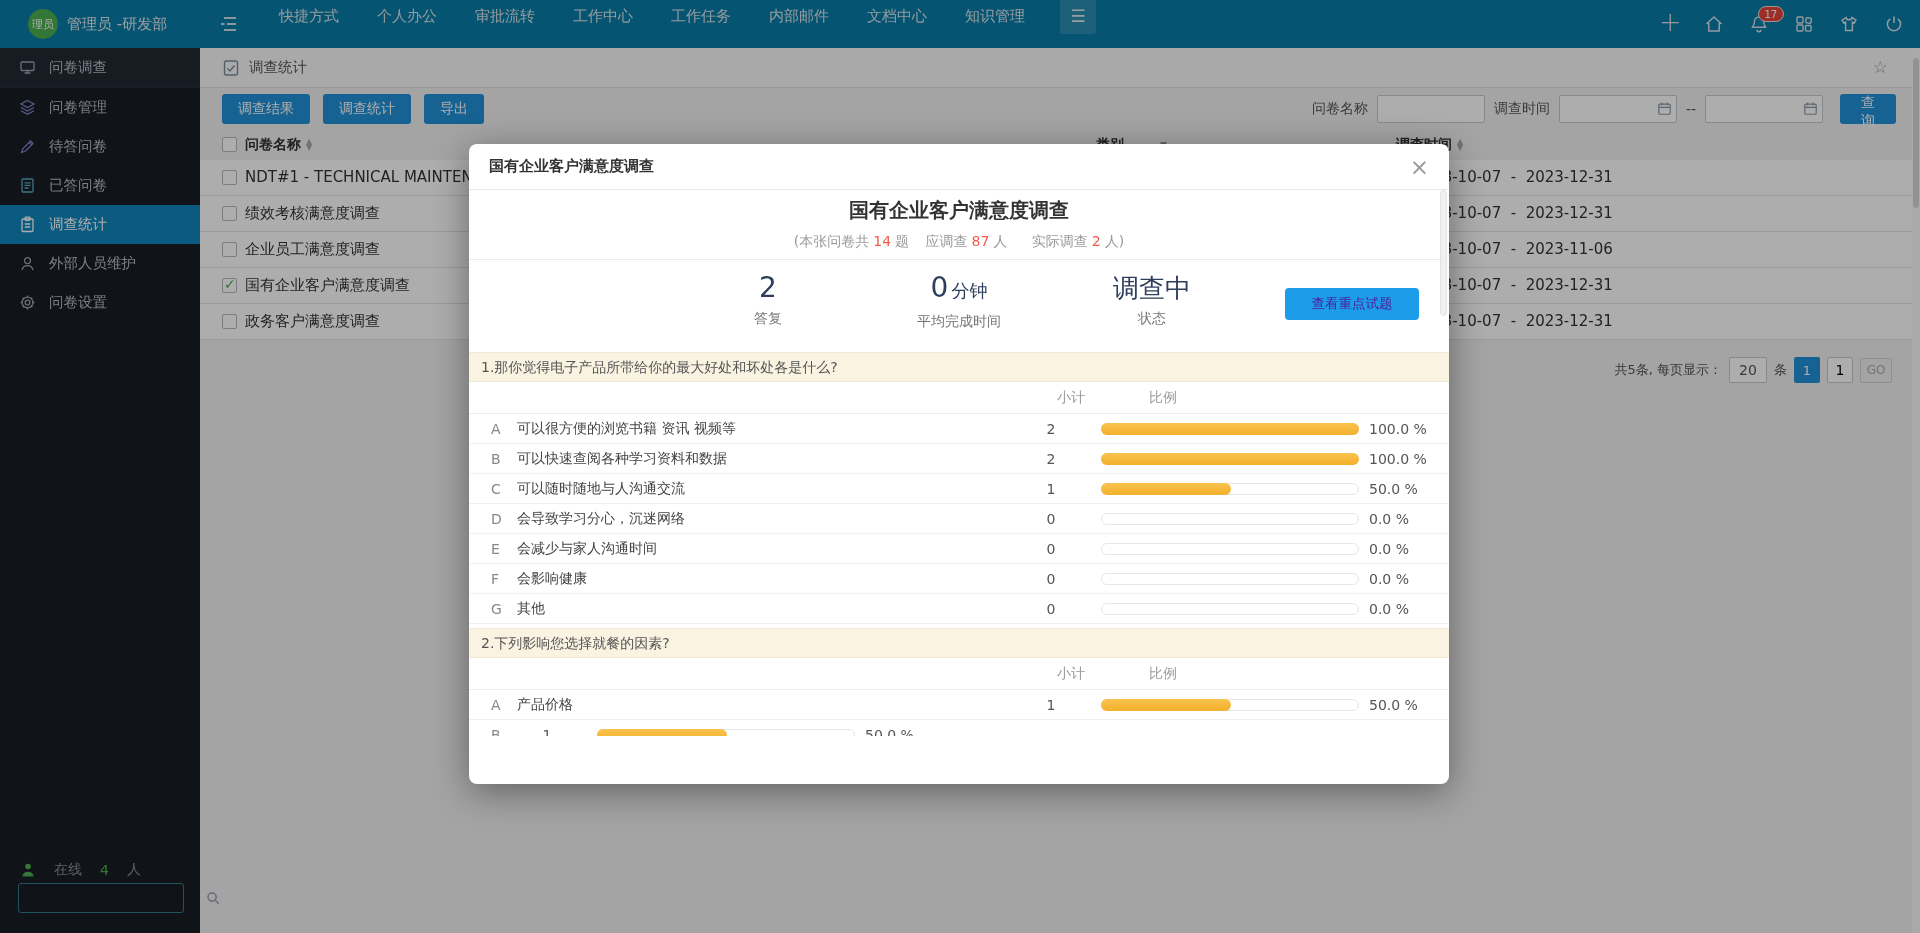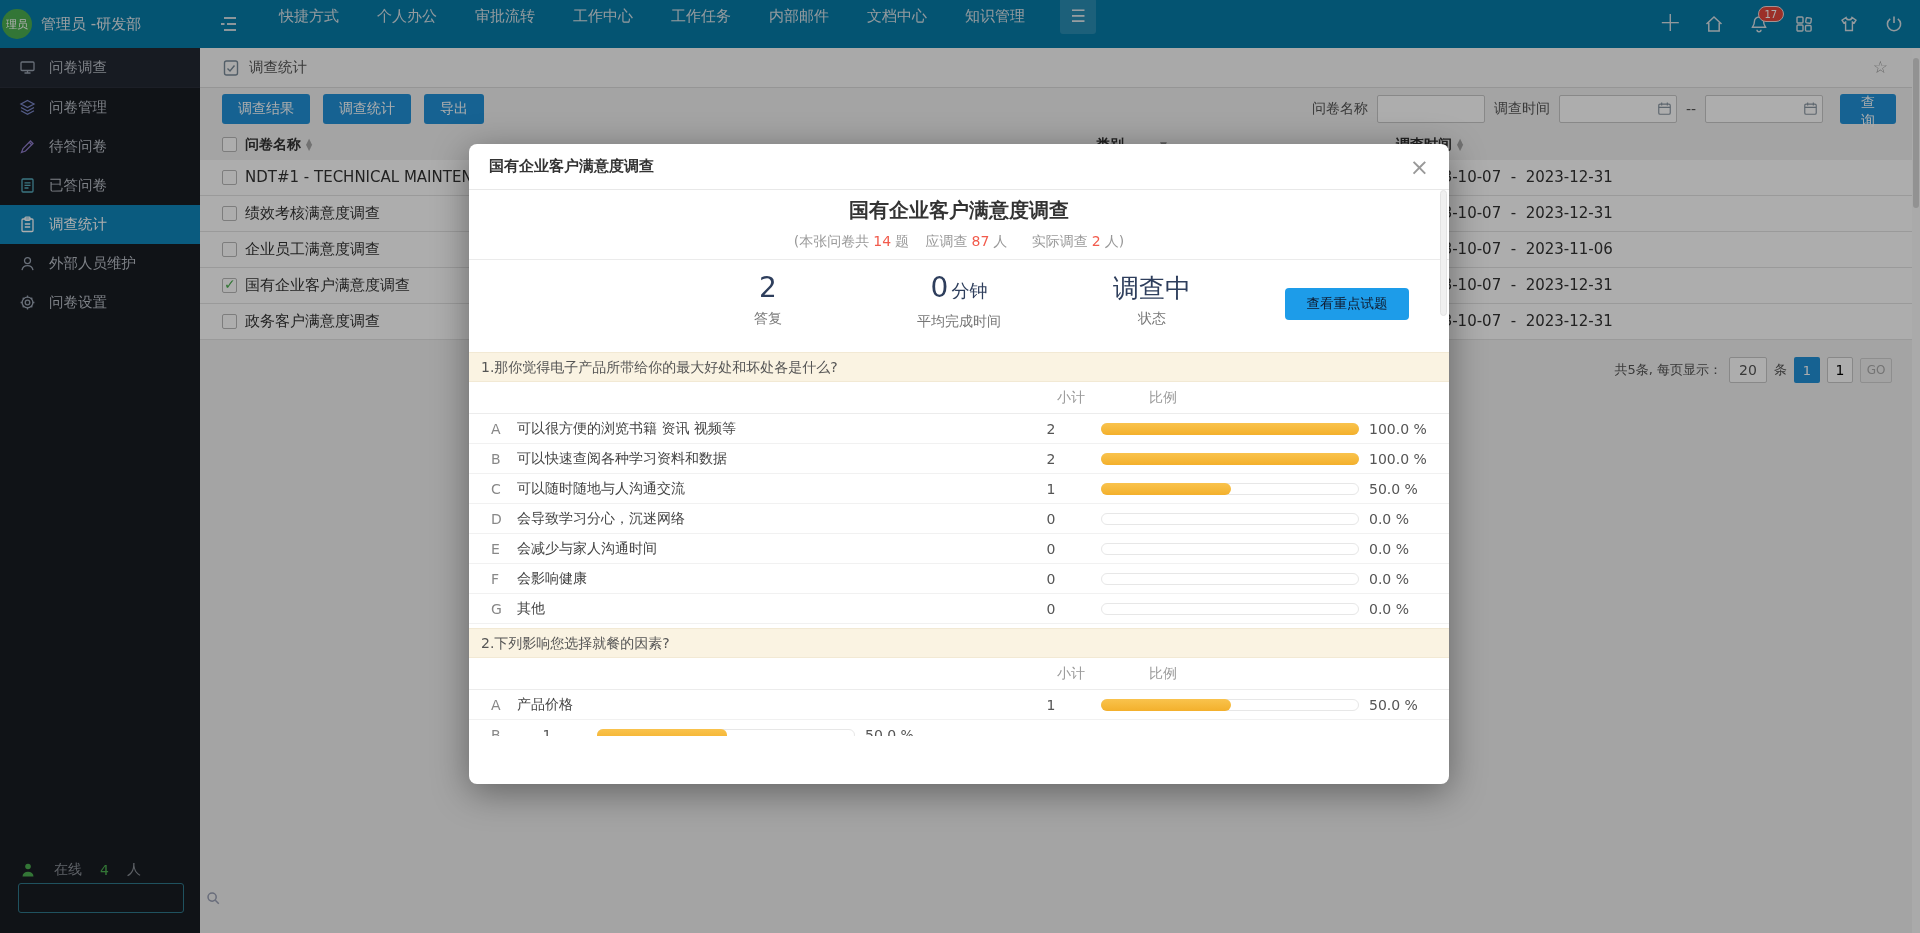--- a/index.html
+++ b/index.html
@@ -3,21 +3,21 @@
 <meta charset="utf-8">
 <style>
   * { box-sizing: border-box; margin: 0; padding: 0; }
   body { margin: 0; background: #333; }
   .screen { position: relative; width: 1920px; height: 933px; overflow: hidden;
             font-family: "DejaVu Sans", sans-serif; background: #f2f2f2; }
 
   
   .topbar { position: absolute; left: 0; top: 0; width: 100%; height: 48px;
             background: #077ca8; z-index: 10; }
-  .brand { position: absolute; left: 2px; top: 0; height: 48px; display: flex; align-items: center; gap: 9px; }
+  .brand { position: absolute; left: 28px; top: 0; height: 48px; display: flex; align-items: center; gap: 9px; }
   .avatar { width: 30px; height: 30px; border-radius: 50%; background: #4caf50; color: #fff;
             font-size: 11px; display: flex; align-items: center; justify-content: center; overflow: hidden; }
   .uname { color: #e2e9ee; font-size: 15px; white-space: nowrap; }
   .collapse-ic { position: absolute; left: 218px; top: 13px; color: #cfdde5; }
   .nav { position: absolute; left: 260px; top: 0; height: 32px; display: flex; align-items: center; }
   .nav-item { padding: 0 19px; height: 48px; line-height: 48px; color: #d9e3e9; font-size: 15px; cursor: pointer; white-space: nowrap; }
   .more-box { width: 36px; height: 36px; margin-left: 16px; background: rgba(255,255,255,.14);
               border-radius: 3px; display: flex; align-items: center; justify-content: center; color: #dfe7ec; font-size: 17px; }
   .ricons { position: absolute; right: 16px; top: 0; height: 48px; display: flex; align-items: center; gap: 25px; }
   .ric { color: #d9e2e8; position: relative; width: 20px; height: 20px; }
@@ -100,22 +100,22 @@
   .m-summary .red { color: #f25b4c; }
   .m-summary span { margin: 0 2px; }
   .m-div { margin-top: 9px; border-top: 1px solid #ebebeb; }
   .m-stats { position: relative; height: 86px; }
   .stat { position: absolute; top: 12px; width: 172px; text-align: center; }
   .stat .val { font-size: 28px; color: #2e3e5c; line-height: 32px; }
   .stat .val.status { font-size: 26px; }
   .stat .suf { font-size: 18px; color: #2e3e5c; margin-left: 3px; }
   .stat .lab { margin-top: 6px; font-size: 14px; color: #777; }
   .st1 { left: 213px; } .st2 { left: 404px; } .st3 { left: 597px; }
-  .key-btn { position: absolute; left: 816px; top: 28px; width: 124px; height: 32px; background: #1d9ce9;
-             color: #0f172a; border: none; border-radius: 4px; font-size: 13.5px; font-family: "DejaVu Sans", sans-serif; cursor: pointer; }
+  .key-btn { position: absolute; left: 816px; top: 28px; width: 134px; height: 32px; background: #1d9ce9;
+             color: #4c1d95; border: none; border-radius: 4px; font-size: 13.5px; font-family: "DejaVu Sans", sans-serif; cursor: pointer; }
   .qband { margin-top: 6px; height: 30px; line-height: 28px; background: #faf3e2; border-top: 1px solid #f2e9d4;
            border-bottom: 1px solid #f2e9d4; padding-left: 12px; font-size: 14px; color: #555; }
   .qband.q2 { margin-top: 4px; }
   .subhead { display: flex; align-items: center; height: 32px; padding-left: 22px; font-size: 14px; color: #999;
              border-bottom: 1px solid #ececec; }
   .subhead .sp { flex: 1; }
   .subhead .sub-c { width: 60px; text-align: center; }
   .subhead .rat-c { width: 328px; padding-left: 28px; margin-left: 20px; }
   .orow { display: flex; align-items: center; height: 30px; padding-left: 22px; border-bottom: 1px solid #f1f1f1;
           font-size: 14px; }

